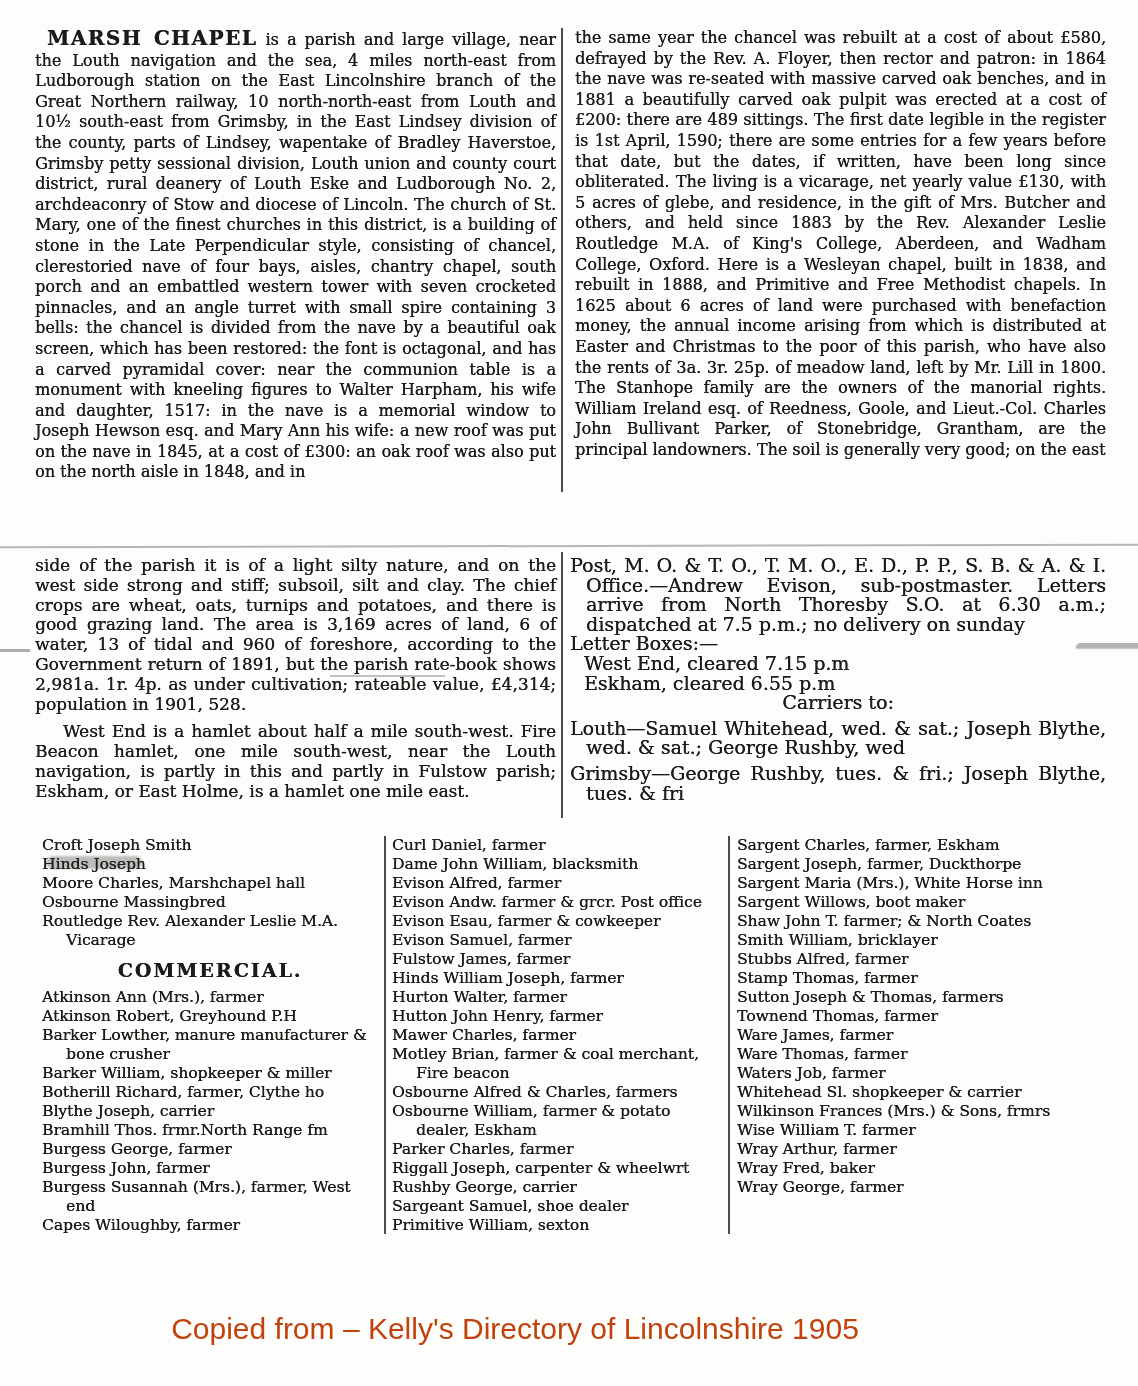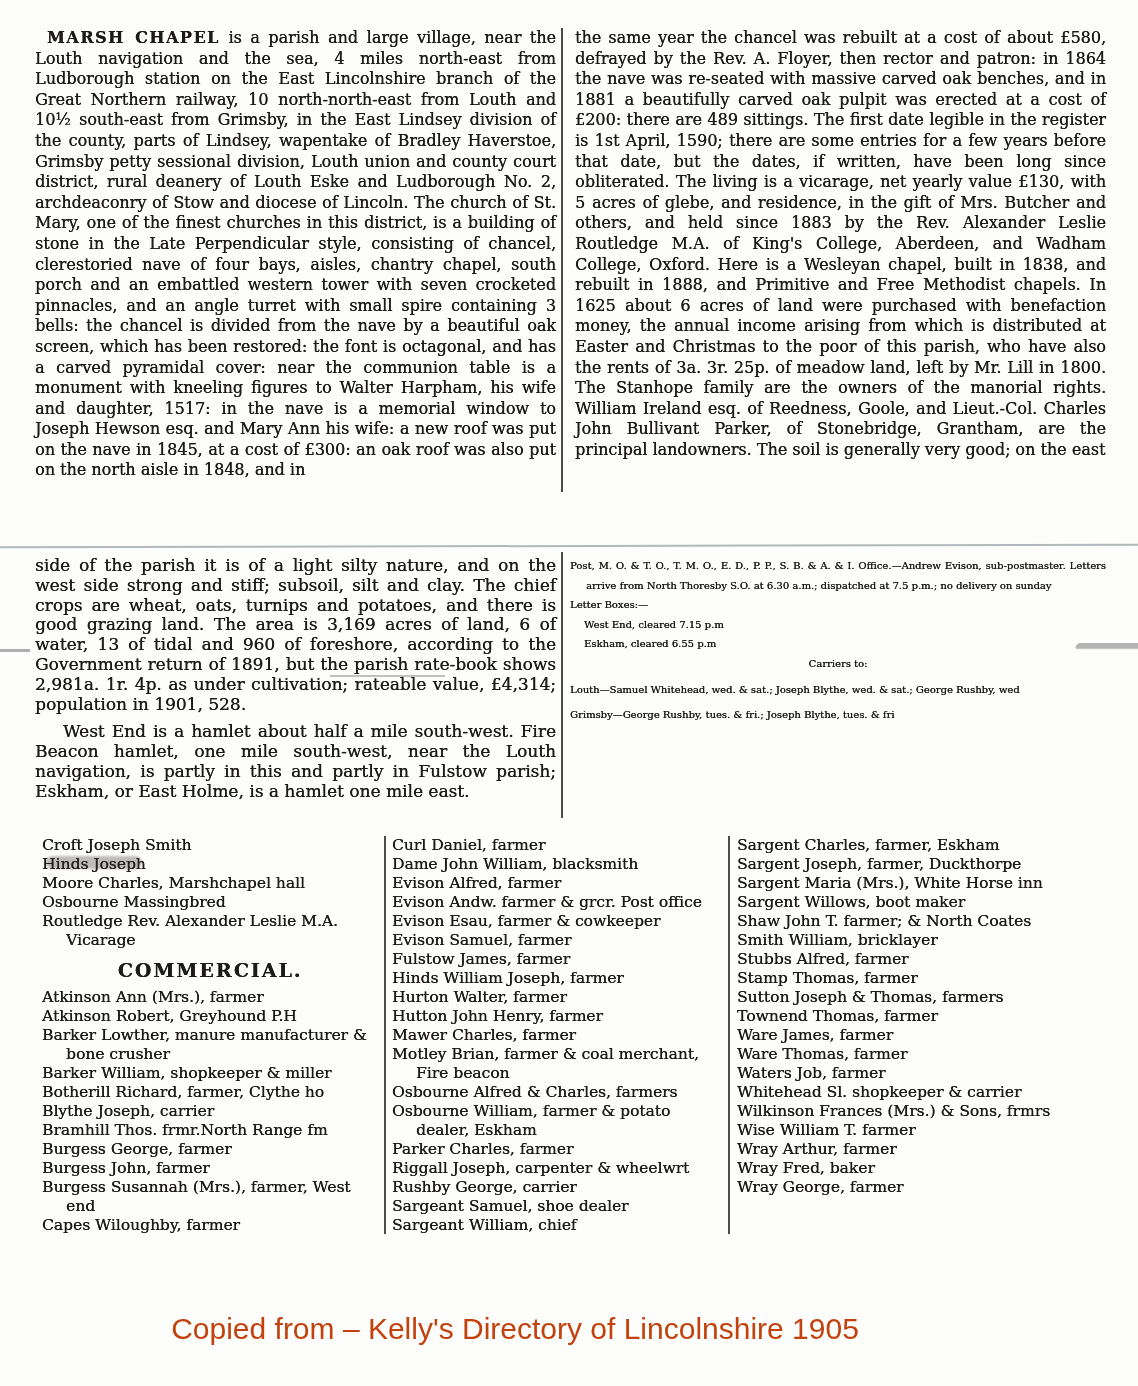--- a/index.html
+++ b/index.html
@@ -12,34 +12,34 @@
     font-family:"DejaVu Serif","Liberation Serif",serif;
     overflow:hidden;
     text-shadow:0.25px 0 0 currentColor;
   }
   
   .prose{font-size:16px;line-height:20.6px;text-align:justify;}
   .prose p{margin:0;}
   .col-top-left{position:absolute;left:35px;top:28px;width:521px;}
   .col-top-left p{text-indent:12px;}
   .col-top-right{position:absolute;left:575px;top:28px;width:531px;}
-  .lead-caps{font-weight:bold;letter-spacing:1.5px;font-size:16px;}
+  .lead-caps{font-weight:bold;letter-spacing:1.5px;font-size:20px;}
   .vdivider{position:absolute;width:2px;background:#2e2c2a;opacity:.85;}
   #div-top{left:561px;top:28px;height:464px;}
   #div-mid{left:561px;top:552px;height:266px;}
   #div-dir1{left:384px;top:836px;height:398px;}
   #div-dir2{left:728px;top:836px;height:398px;}
   .hrule{
     position:absolute;left:0;top:545px;width:1138px;height:2px;
     background:#9aa0a4;opacity:.75;transform:rotate(-0.12deg);
   }
   
   .col-mid-left{position:absolute;left:35px;top:556px;width:521px;font-size:17px;line-height:19.8px;}
   .col-mid-left .para2{text-indent:28px;margin-top:8px;}
-  .col-mid-right{position:absolute;left:570px;top:556px;width:536px;font-size:10px;line-height:19.6px;}
+  .col-mid-right{position:absolute;left:570px;top:556px;width:536px;font-size:19px;line-height:19.6px;}
   .hang{padding-left:16px;text-indent:-16px;margin:0;text-align:justify;}
   .lb-head{margin:7px 0 0 0;}
   .lb-line{padding-left:14px;}
   .centered-head{text-align:center;margin:7px 0 6px 0;}
   .carrier{margin-top:6px;}
   
   .dir-col{position:absolute;top:836px;font-size:15.5px;line-height:19px;}
   #dir-col1{left:42px;width:336px;}
   #dir-col2{left:392px;width:330px;}
   #dir-col3{left:737px;width:370px;}
@@ -139,21 +139,21 @@
         <div class="dir-entry">Hurton Walter, farmer</div>
         <div class="dir-entry">Hutton John Henry, farmer</div>
         <div class="dir-entry">Mawer Charles, farmer</div>
         <div class="dir-entry">Motley Brian, farmer &amp; coal merchant, Fire beacon</div>
         <div class="dir-entry">Osbourne Alfred &amp; Charles, farmers</div>
         <div class="dir-entry">Osbourne William, farmer &amp; potato dealer, Eskham</div>
         <div class="dir-entry">Parker Charles, farmer</div>
         <div class="dir-entry">Riggall Joseph, carpenter &amp; wheelwrt</div>
         <div class="dir-entry">Rushby George, carrier</div>
         <div class="dir-entry">Sargeant Samuel, shoe dealer</div>
-        <div class="dir-entry">Sargeant William, chief</div>
+        <div class="dir-entry">Primitive William, sexton</div>
       </div>
   </div>
 
   <div id="div-dir2" class="vdivider"></div>
 
   <div id="dir-col3" class="dir-col">
     <div>
         <div class="dir-entry">Sargent Charles, farmer, Eskham</div>
         <div class="dir-entry">Sargent Joseph, farmer, Duckthorpe</div>
         <div class="dir-entry">Sargent Maria (Mrs.), White Horse inn</div>

